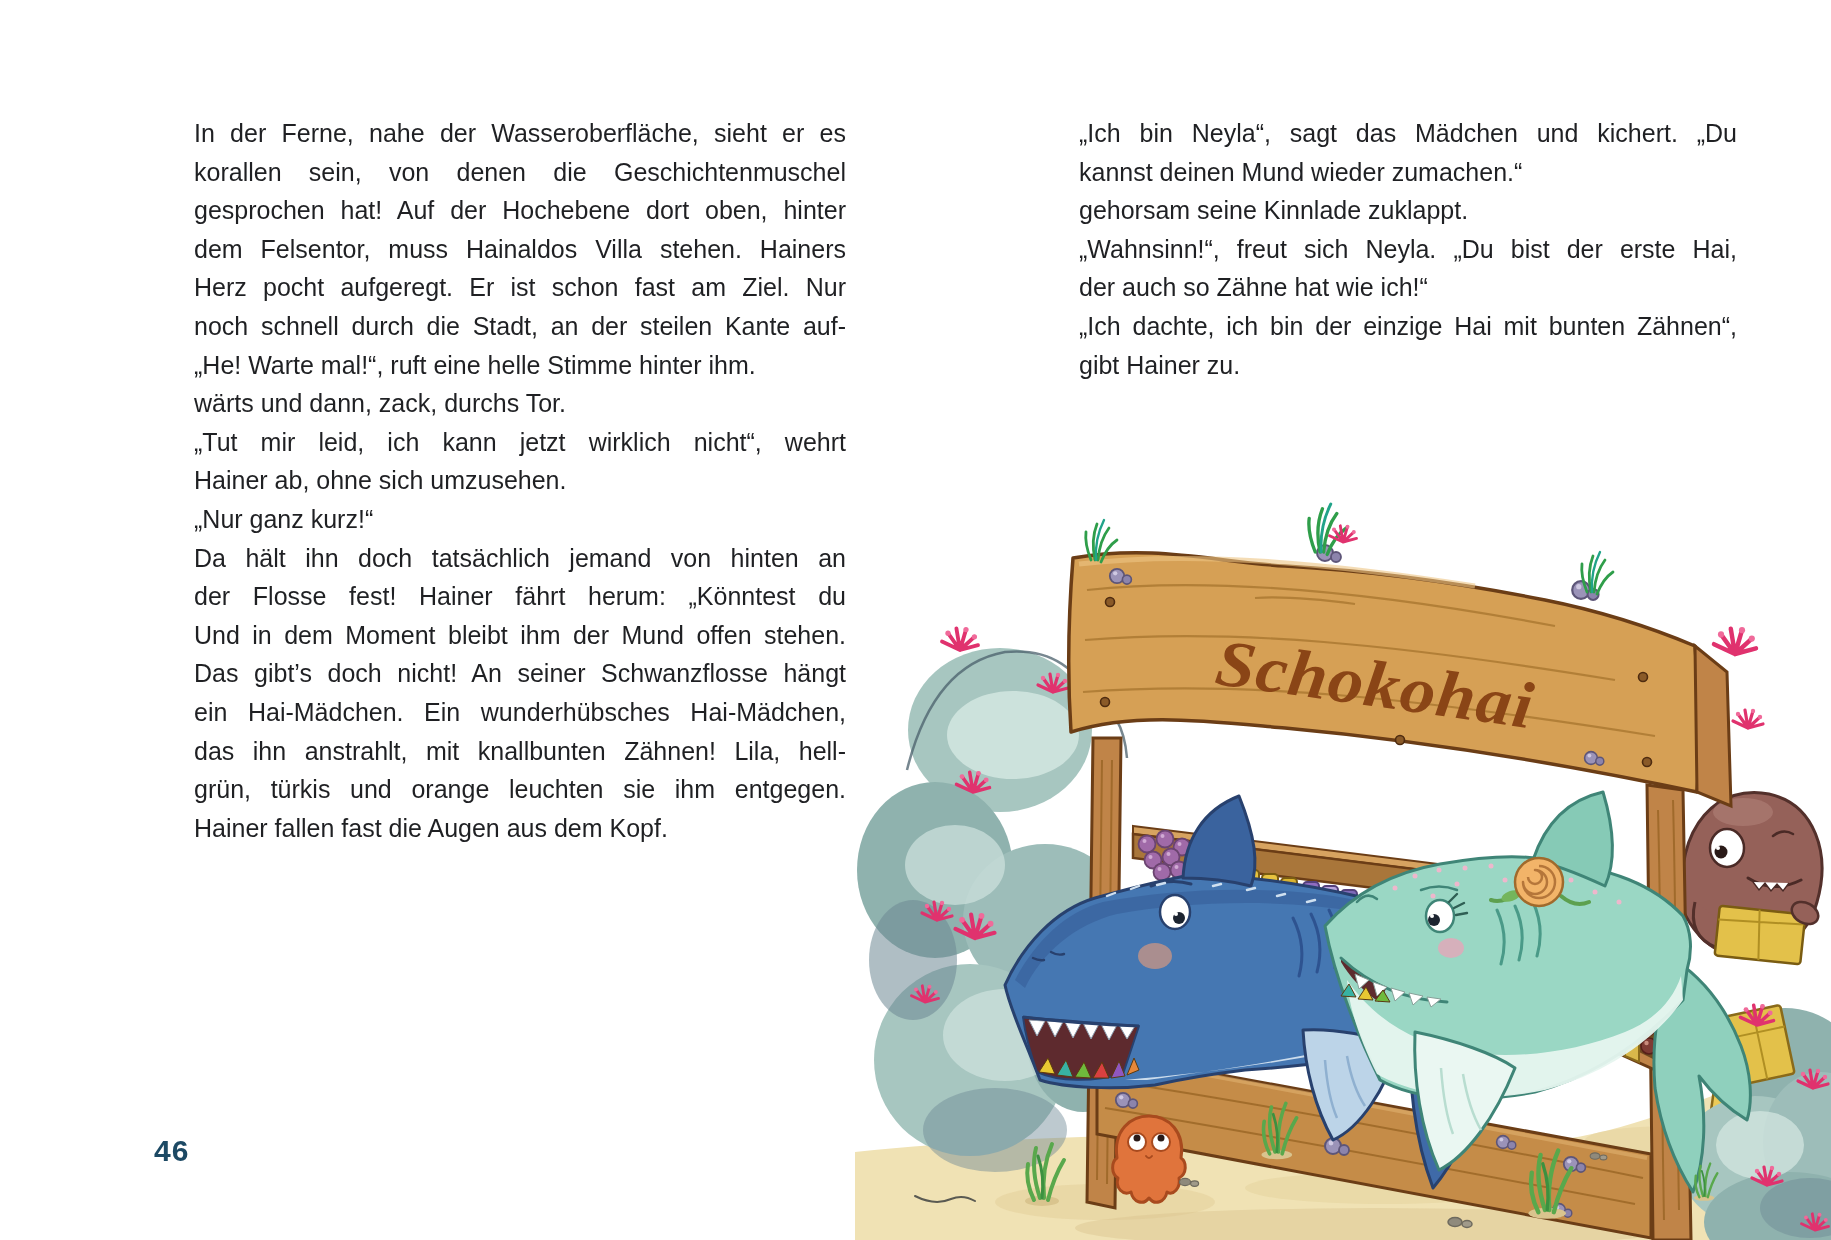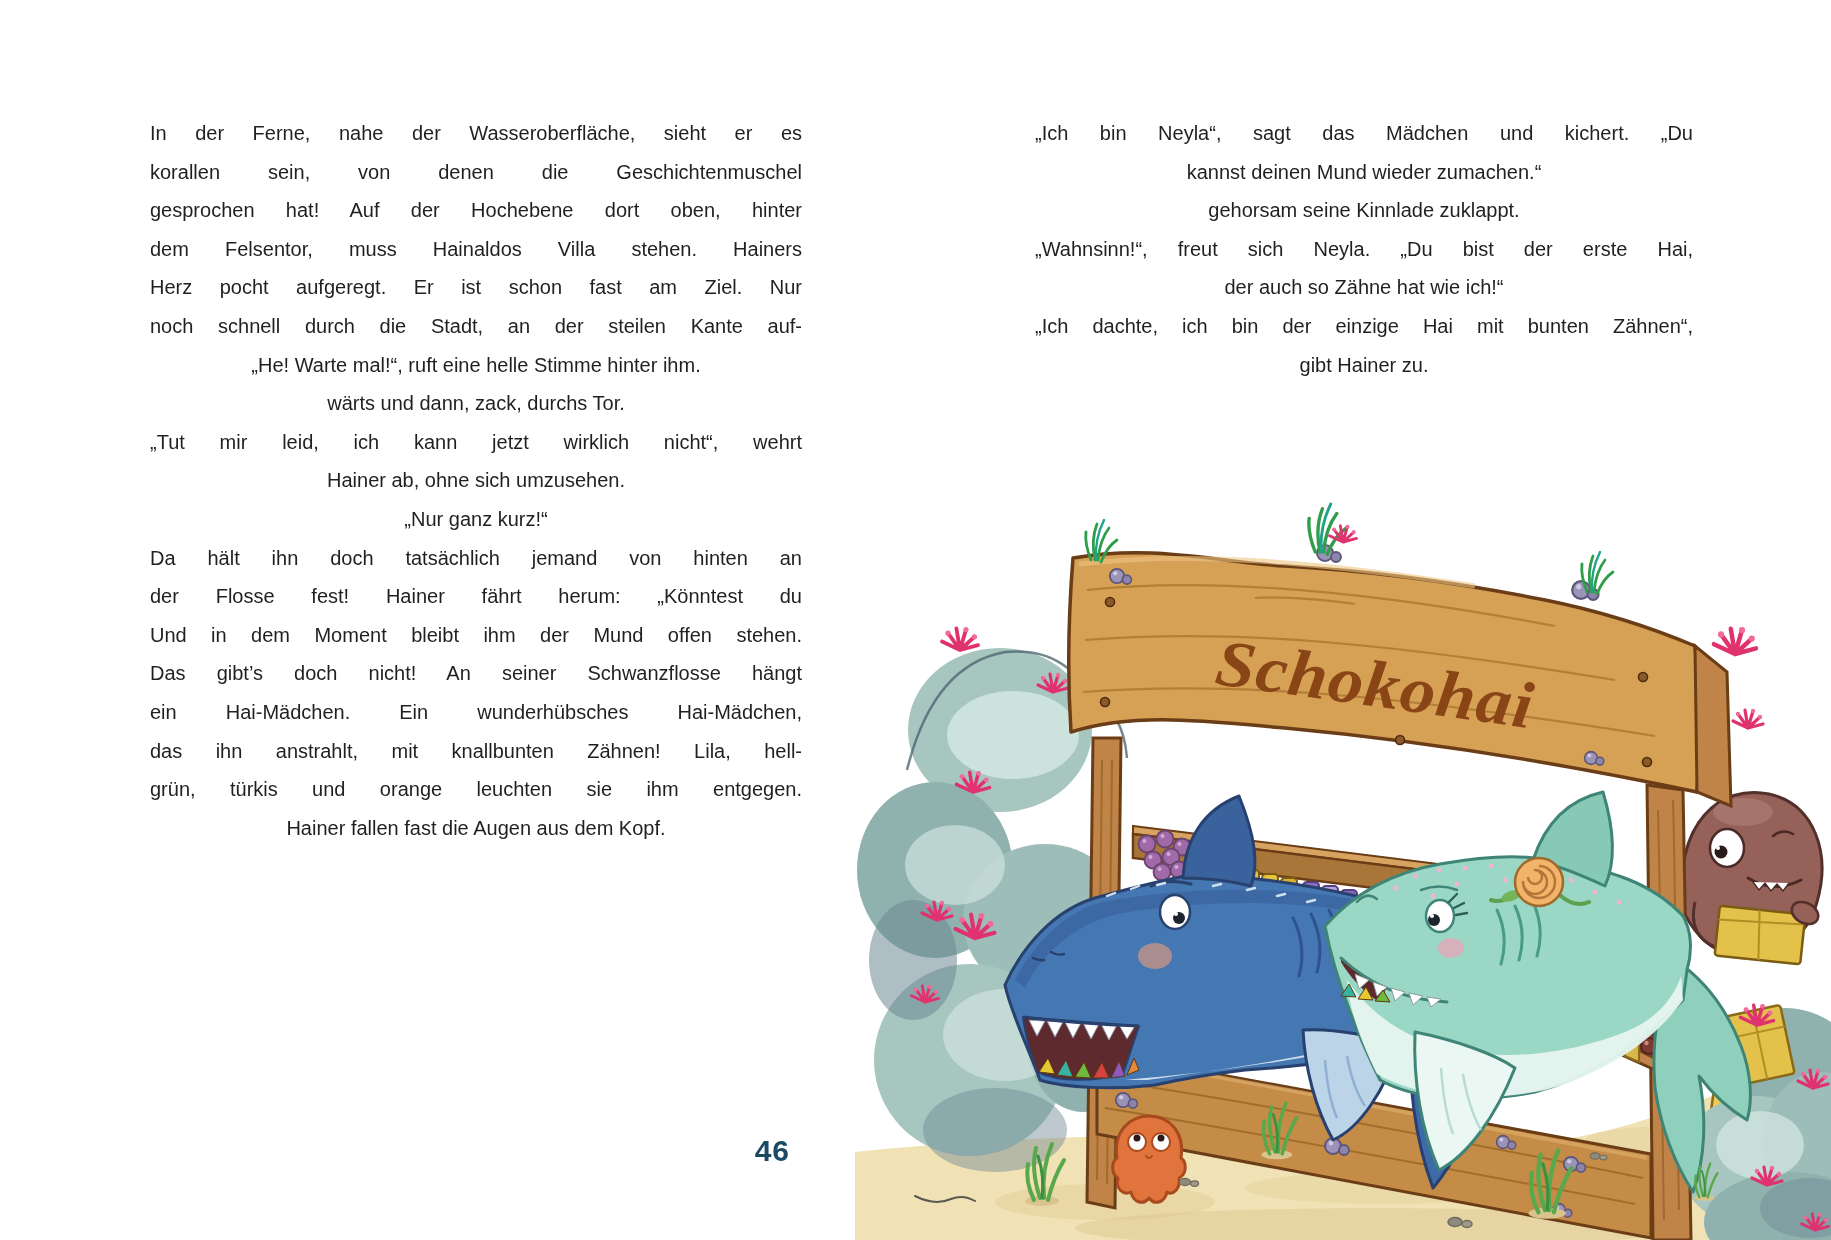--- a/index.html
+++ b/index.html
@@ -1,29 +1,29 @@
 <!DOCTYPE html>
 <html><head>
 <meta charset="utf-8">
 <style>
   html,body{margin:0;padding:0;background:#ffffff;}
   .spread{
     position:relative;width:1831px;height:1240px;background:#ffffff;overflow:hidden;
     font-family:"Liberation Sans",sans-serif;color:#1f2023;
   }
-  .textcol{position:absolute;top:114px;font-size:20px;line-height:38.6px;}
+  .textcol{position:absolute;top:114px;font-size:25px;line-height:38.6px;margin-left:44px;}
   .textcol .ln{
     height:38.6px;overflow:hidden;
     text-align:justify;text-align-last:justify;
   }
-  .textcol .ln.end{text-align:center;text-align-last:auto;}
+  .textcol .ln.end{text-align:left;text-align-last:auto;}
   .col-left{left:150px;width:652px;}
   .col-right{left:1035px;width:658px;}
   .pagenum{
-    position:absolute;left:138px;width:652px;top:1134px;text-align:right;
+    position:absolute;left:154px;width:652px;top:1134px;text-align:left;
     font-size:30px;font-weight:bold;color:#1c4964;letter-spacing:1px;
   }
   .illustration{position:absolute;left:855px;top:440px;width:976px;height:800px;}
 </style>
 </head>
 <body>
 
 <div class="spread">
 
   <div class="textcol col-left">

